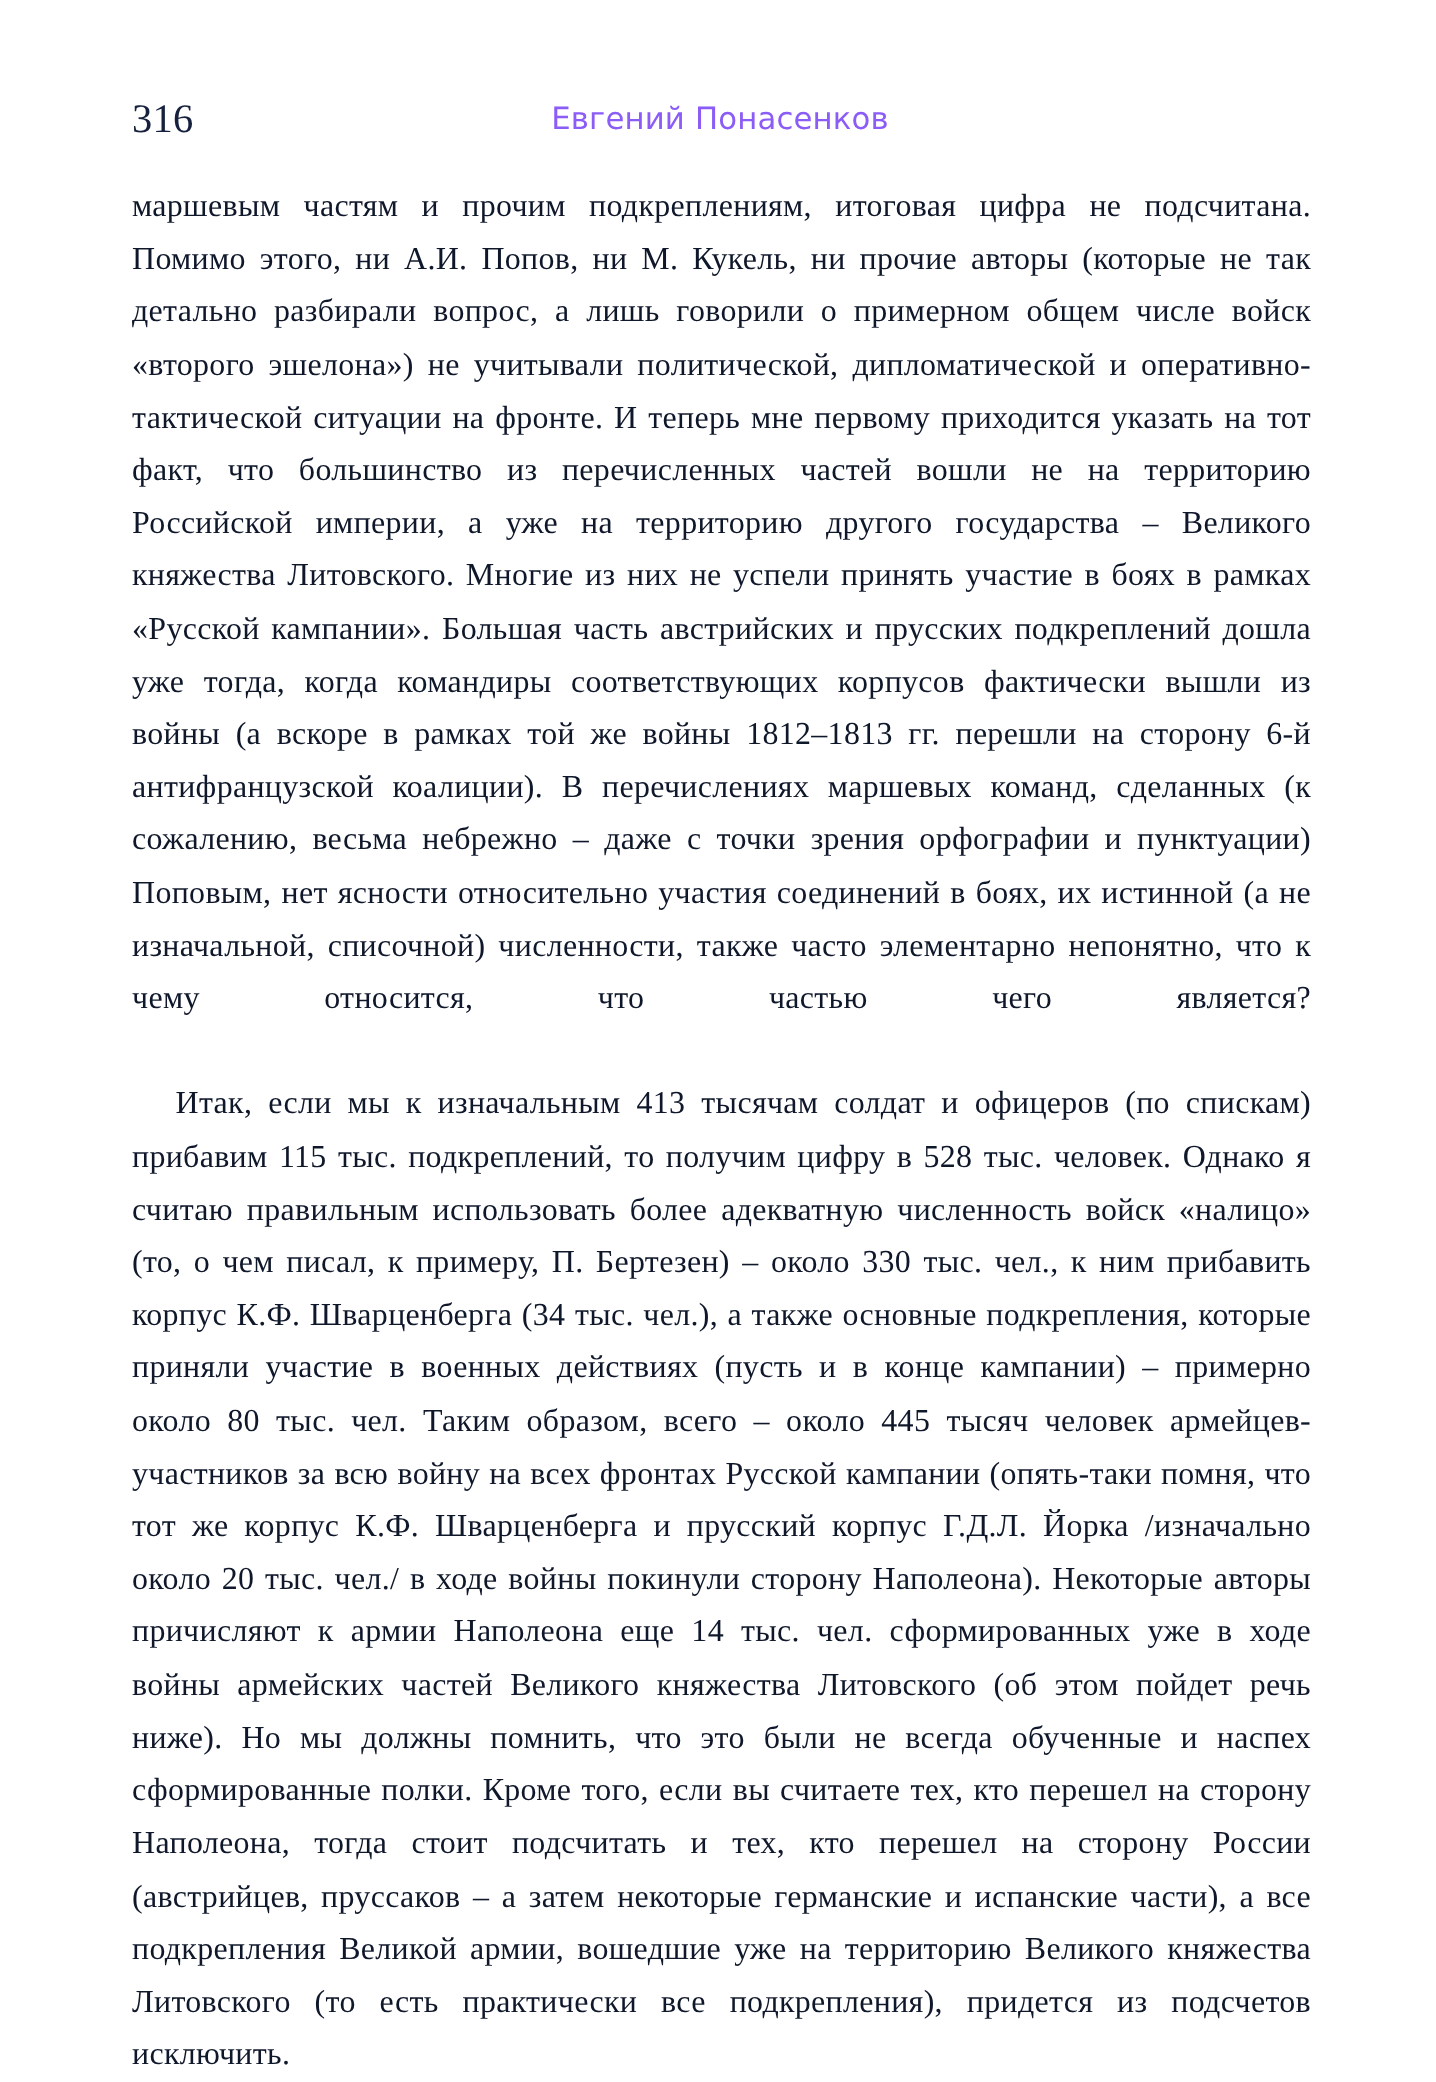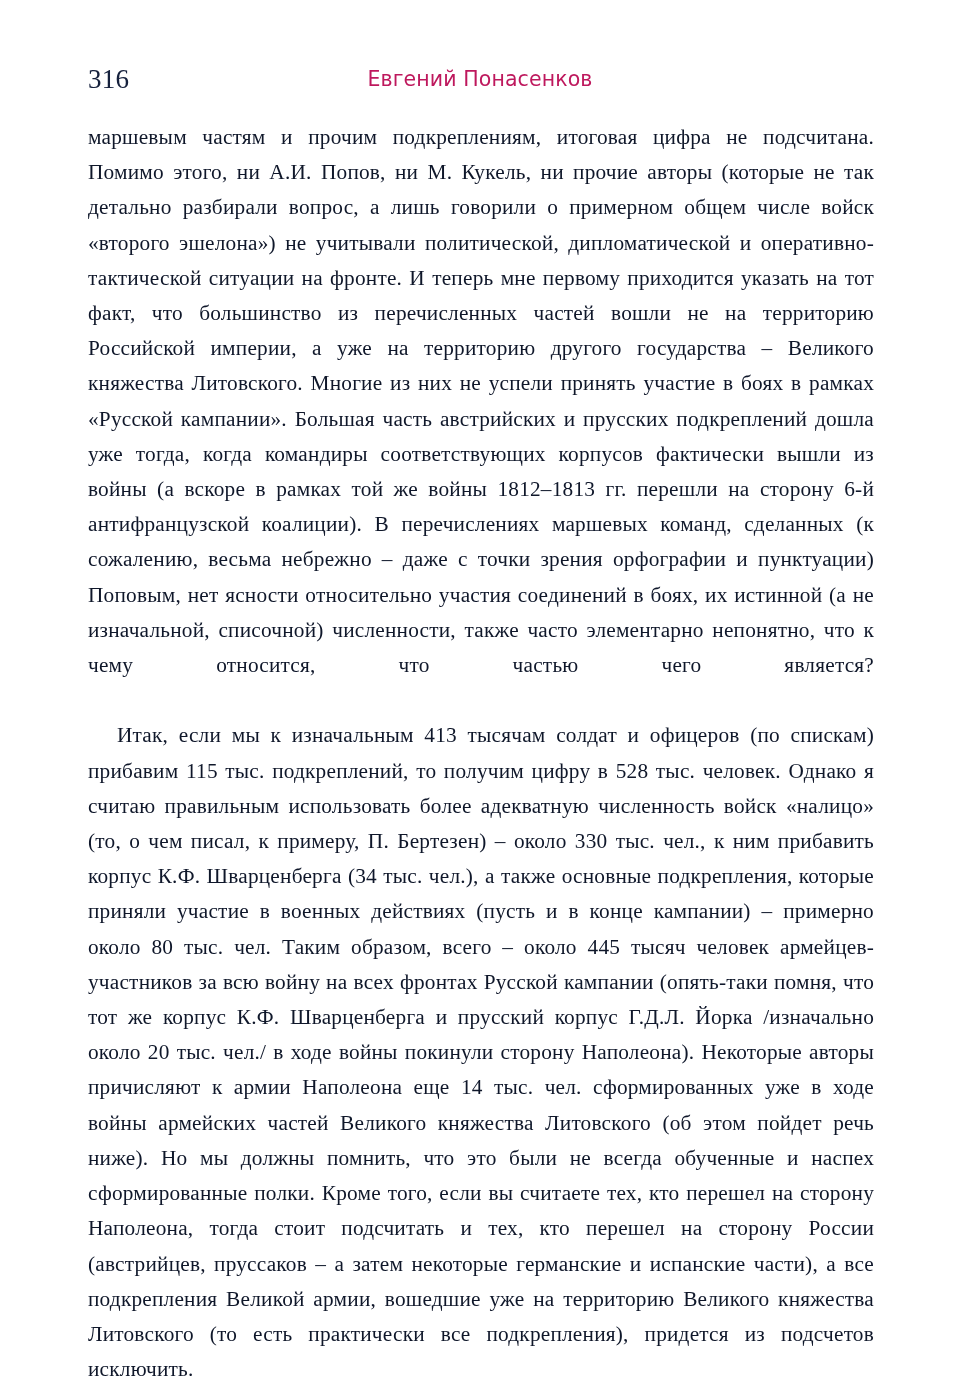--- a/index.html
+++ b/index.html
@@ -46,21 +46,21 @@
   .head-title {
     position: absolute;
     left: 0;
     top: 3px;
     width: 784px;
     text-align: center;
     font-family: "DejaVu Sans", "Liberation Sans", sans-serif;
     font-size: 20.5px;
     line-height: 28px;
     font-weight: 400;
-    color: #be185d;
+    color: #8b5cf6;
     letter-spacing: 0.1px;
   }
 
   
   .textblock {
     position: absolute;
     left: 88px;
     top: 120px;
     width: 786px;
   }

